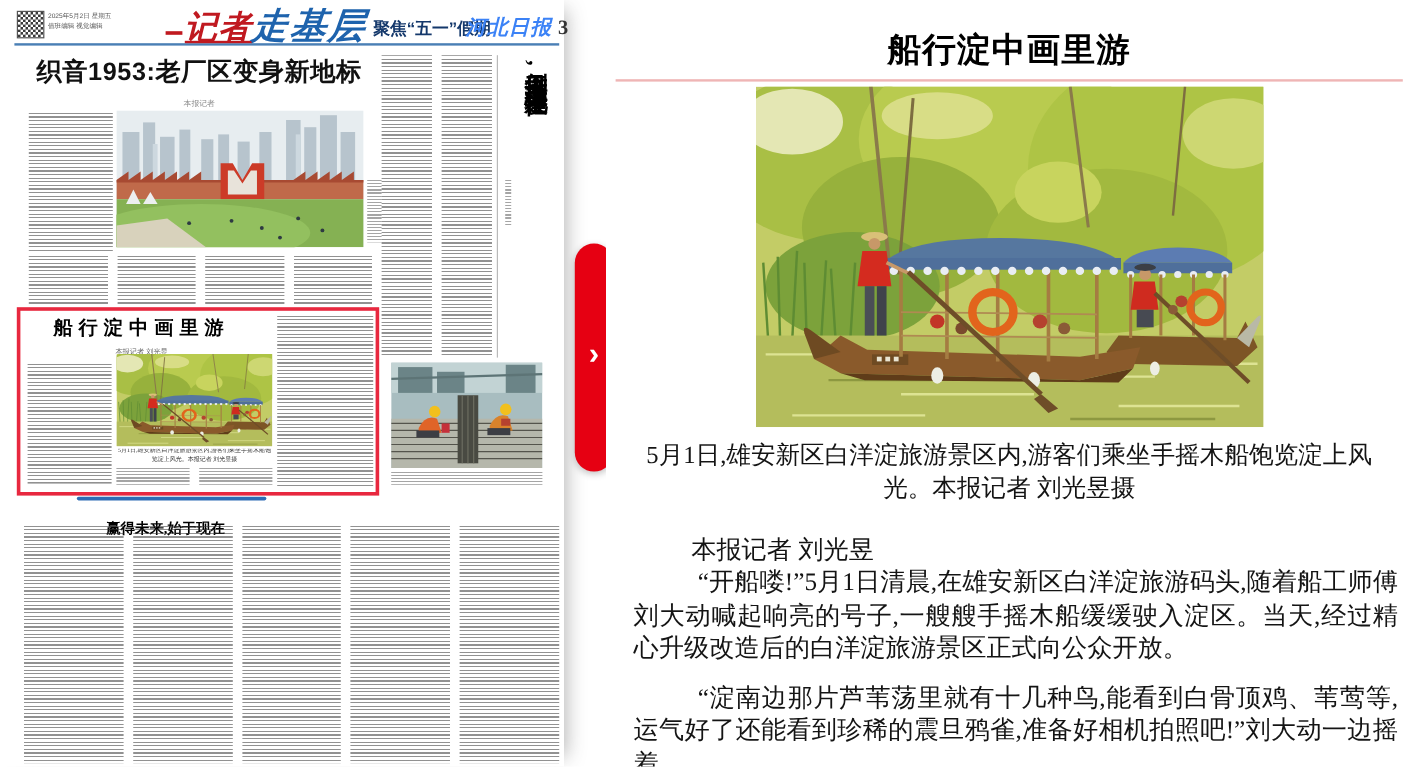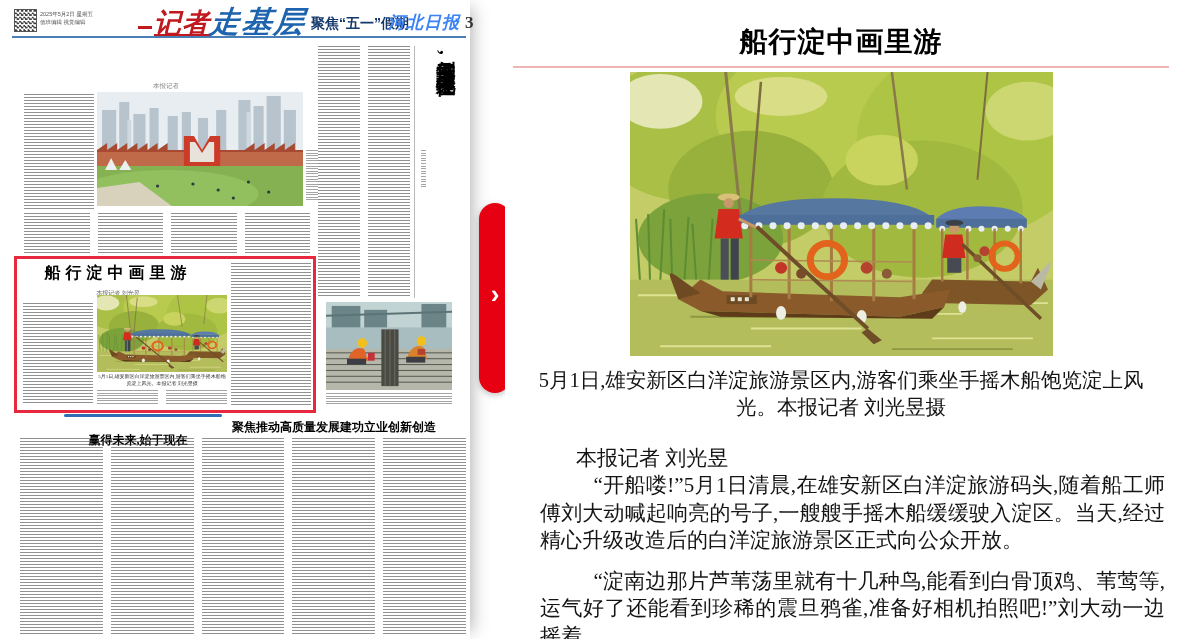--- a/index.html
+++ b/index.html
@@ -34,21 +34,21 @@
   .pill span{color:#fff;font-size:26px;line-height:1;font-weight:bold;transform:translateY(-4px);}
   
   .reader{position:absolute;left:505px;top:0;width:672px;height:639px;background:#fff;
           font-family:"Liberation Serif","DejaVu Serif",serif;}
   .r-title{position:absolute;left:0;top:23px;width:672px;text-align:center;font-weight:bold;font-size:28px;color:#000;letter-spacing:1px;}
   .r-rule{position:absolute;left:8px;top:66px;width:656px;height:2px;background:rgba(219,92,92,.45);}
   .r-photo{position:absolute;left:125px;top:72px;width:423px;height:284px;overflow:hidden;}
   .r-cap{position:absolute;left:20px;top:367px;width:632px;text-align:center;font-size:20.5px;line-height:27px;color:#141414;}
   .r-byline{position:absolute;left:71px;top:444px;font-size:21px;color:#141414;}
   .r-body{position:absolute;left:23px;top:472px;width:1137px;max-width:637px;font-size:21px;line-height:27.5px;text-align:justify;color:#141414;}
-  .r-body p{margin:0 0 13px 12px;text-indent:2.55em;}
+  .r-body p{margin:0 0 13px 0;text-indent:2.55em;}
 </style>
 </head>
 <body>
 
 <svg width="0" height="0" style="position:absolute" aria-hidden="true">
   <defs>
     <g id="boatScene">
       <rect width="420" height="290" fill="#c3cc66"></rect>
       <ellipse cx="60" cy="60" rx="95" ry="72" fill="#a9bf45"></ellipse>
       <ellipse cx="200" cy="45" rx="115" ry="78" fill="#b9cb4f"></ellipse>
@@ -184,20 +184,21 @@
     <div class="abs" style="left:138px;top:26px;width:14px;height:3px;background:#c01920;"></div>
     <div class="abs serif" style="left:154px;top:2px;white-space:nowrap;">
       <span class="brand-red">记者</span><span class="brand-blue">走基层</span>
     </div>
     <div class="abs focus" style="left:311px;top:15px;">聚焦“五一”假期</div>
     <div class="abs serif" style="left:388px;top:11px;white-space:nowrap;">
       <span class="papername">河北日报</span><span class="pageno">3</span>
     </div>
 
     <div class="abs" style="left:20px;top:44px;width:292px;height:212px;">
+      <div class="abs" style="left:0;top:2px;width:292px;text-align:center;font-weight:bold;font-size:21px;letter-spacing:.5px;">织音1953:老厂区变身新地标</div>
       <div class="abs" style="left:0;top:38px;width:292px;text-align:center;font-size:6.5px;color:#888;">本报记者</div>
       <div class="abs tx" style="left:4px;top:50px;width:70px;height:116px;"></div>
       <div class="abs" style="left:77px;top:48px;width:206px;height:114px;">
         <svg width="206" height="114" viewBox="0 0 204 114" preserveAspectRatio="none">
           <rect width="204" height="114" fill="#e7edf0"></rect>
           <g fill="#b7c4cd">
             <rect x="5" y="18" width="14" height="40"></rect>
               <rect x="22" y="10" width="10" height="48"></rect>
             <rect x="36" y="22" width="12" height="36"></rect>
               <rect x="52" y="16" width="9" height="42"></rect>
@@ -304,21 +305,20 @@
       <div class="abs tinycap serif" style="left:80px;top:115px;width:130px;height:14px;">5月1日,雄安新区白洋淀旅游景区内,游客们乘坐手摇木船饱览淀上风光。本报记者 刘光昱摄</div>
       <div class="abs cols" style="left:80px;top:131px;width:130px;height:14px;">
         <div class="tx2"></div>
         <div class="tx2"></div>
       </div>
       <div class="abs tx" style="left:214px;top:4px;width:80px;height:143px;"></div>
     </div>
     <div class="bluebar"></div>
 
     <div class="abs bot-head serif" style="left:58px;top:432px;width:160px;">赢得未来,始于现在</div>
-    <div class="abs bot-head serif" style="left:214px;top:419px;width:240px;">聚焦推动高质量发展建功立业创新创造</div>
     <div class="abs cols" style="left:20px;top:438px;width:446px;height:198px;">
       <div class="tx"></div>
       <div class="tx"></div>
       <div class="tx"></div>
       <div class="tx"></div>
       <div class="tx"></div>
     </div>
   </section>
 
   <button class="pill">

